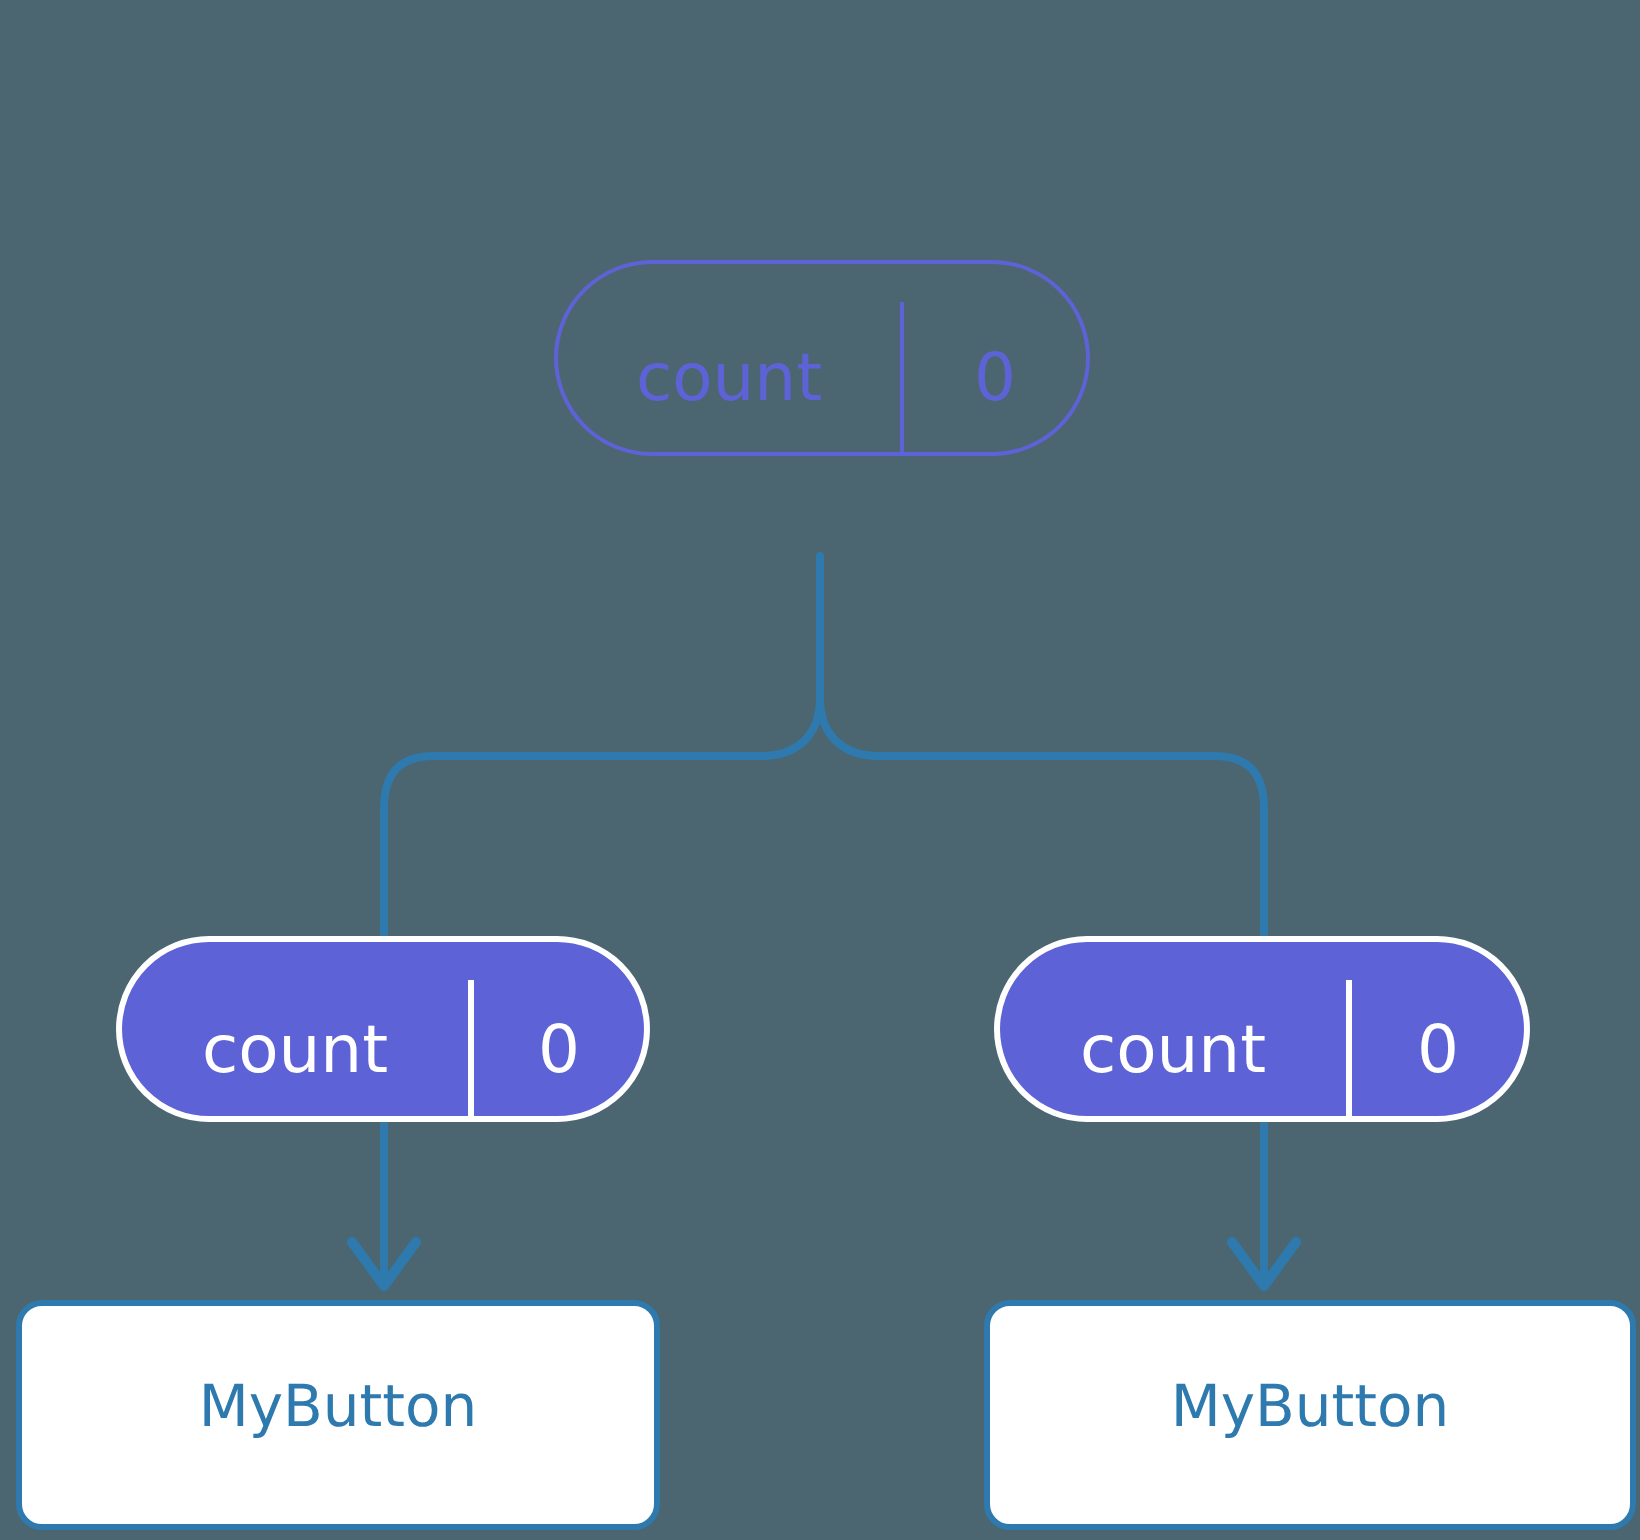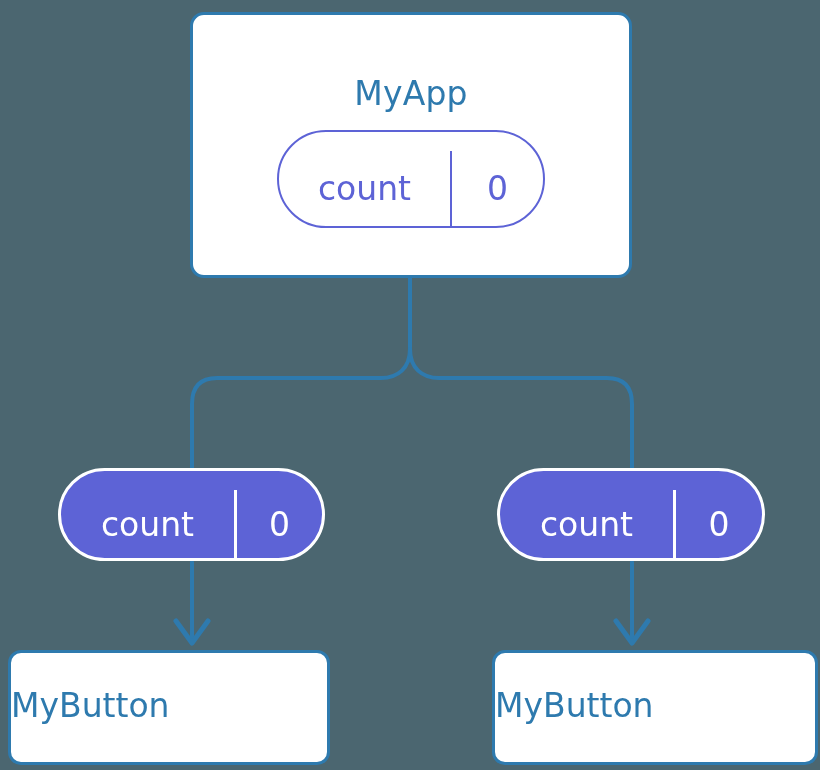--- a/index.html
+++ b/index.html
@@ -66,23 +66,23 @@
   #mybutton-box-right {
     left: 492px;
     top: 650px;
     width: 326px;
   }
   .btn-label {
     position: absolute;
     left: 0;
     right: 0;
     top: 33px;
-    text-align: left;
+    text-align: center;
     color: #2e7aae;
-    font-size: 33px;
+    font-size: 29px;
     white-space: nowrap;
   }
 
   
   .pill {
     position: absolute;
     display: flex;
     align-items: stretch;
     box-sizing: border-box;
     border-radius: 999px;
@@ -163,23 +163,20 @@
              C 624 378 632 387 632 404
              L 632 468" fill="none" stroke="#2e7aae" stroke-width="4" stroke-linecap="round" stroke-linejoin="round"></path>
 
     <path d="M 192 562 L 192 643" fill="none" stroke="#2e7aae" stroke-width="4" stroke-linecap="round"></path>
     <path d="M 176 621 L 192 643 L 208 621" fill="none" stroke="#2e7aae" stroke-width="5" stroke-linecap="round" stroke-linejoin="round"></path>
 
     <path d="M 632 562 L 632 643" fill="none" stroke="#2e7aae" stroke-width="4" stroke-linecap="round"></path>
     <path d="M 616 621 L 632 643 L 648 621" fill="none" stroke="#2e7aae" stroke-width="5" stroke-linecap="round" stroke-linejoin="round"></path>
   </svg>
 
-  <div class="comp-box" id="myapp-box">
-    <div class="comp-title" id="myapp-title">MyApp</div>
-  </div>
 
   <div class="pill" id="pill-myapp">
     <div class="pill-key">count</div>
     <div class="pill-val">0</div>
   </div>
 
   <div class="pill pill-filled" id="pill-left">
     <div class="pill-key">count</div>
     <div class="pill-val">0</div>
   </div>

